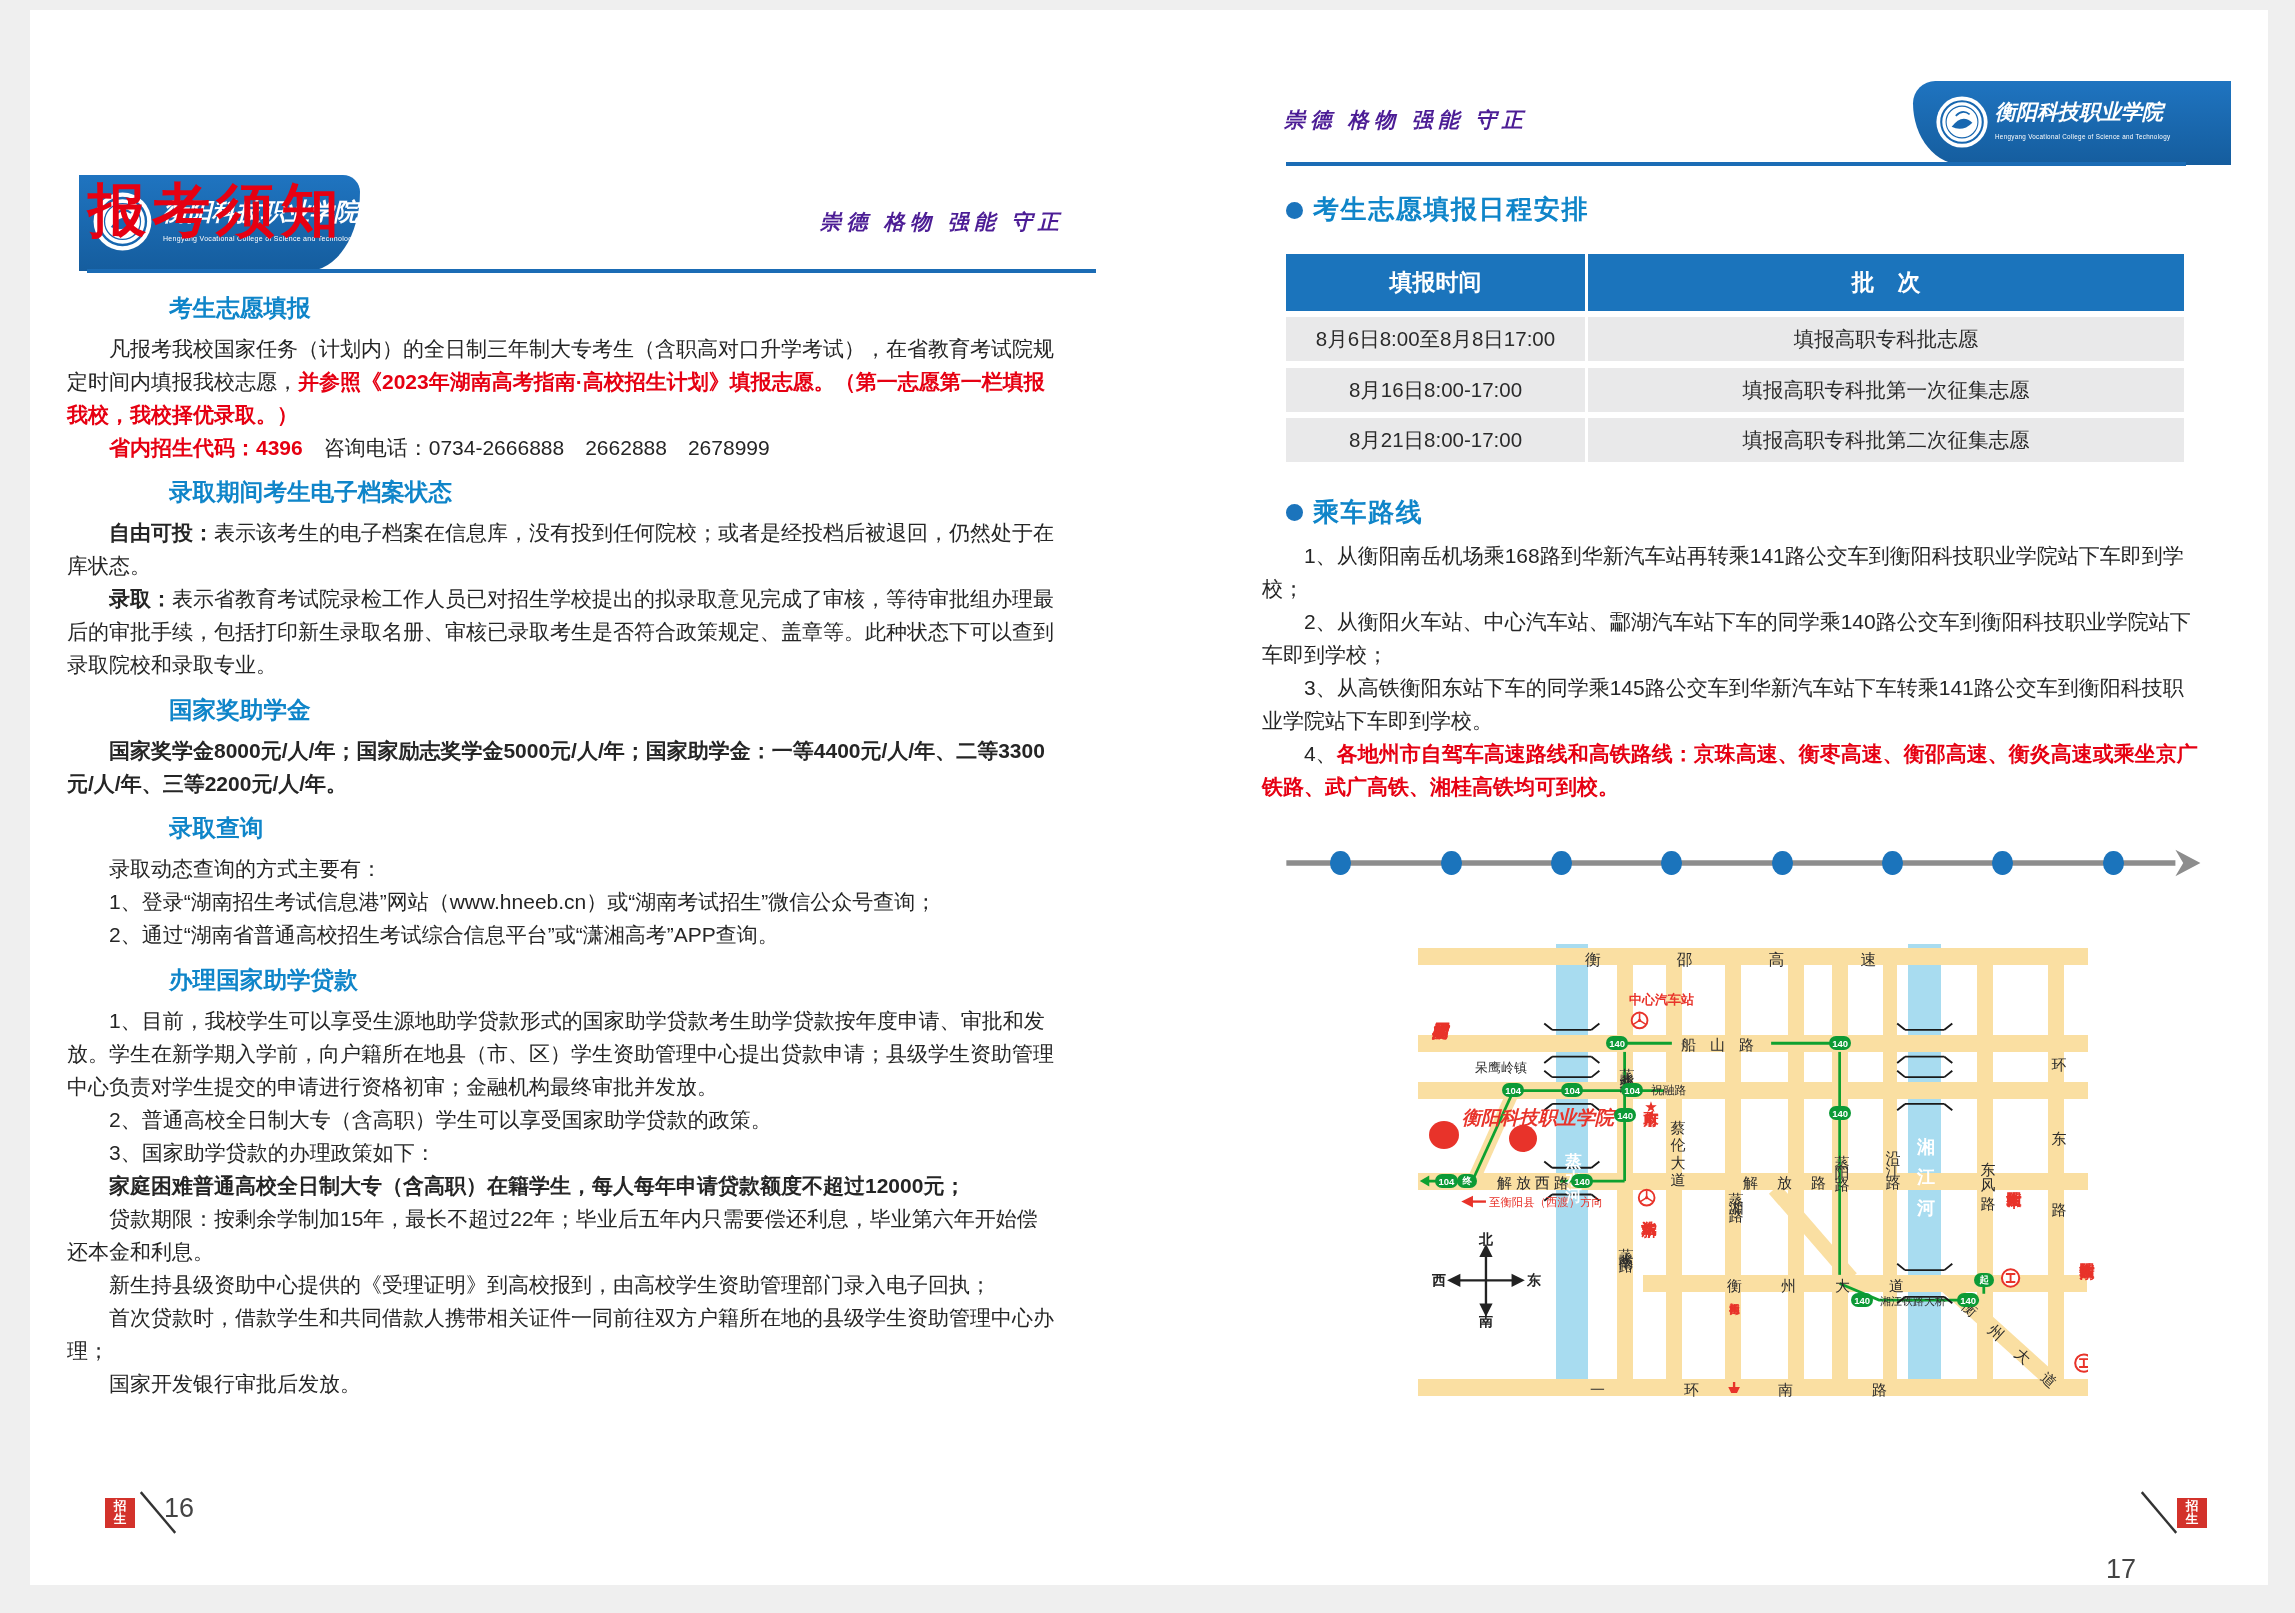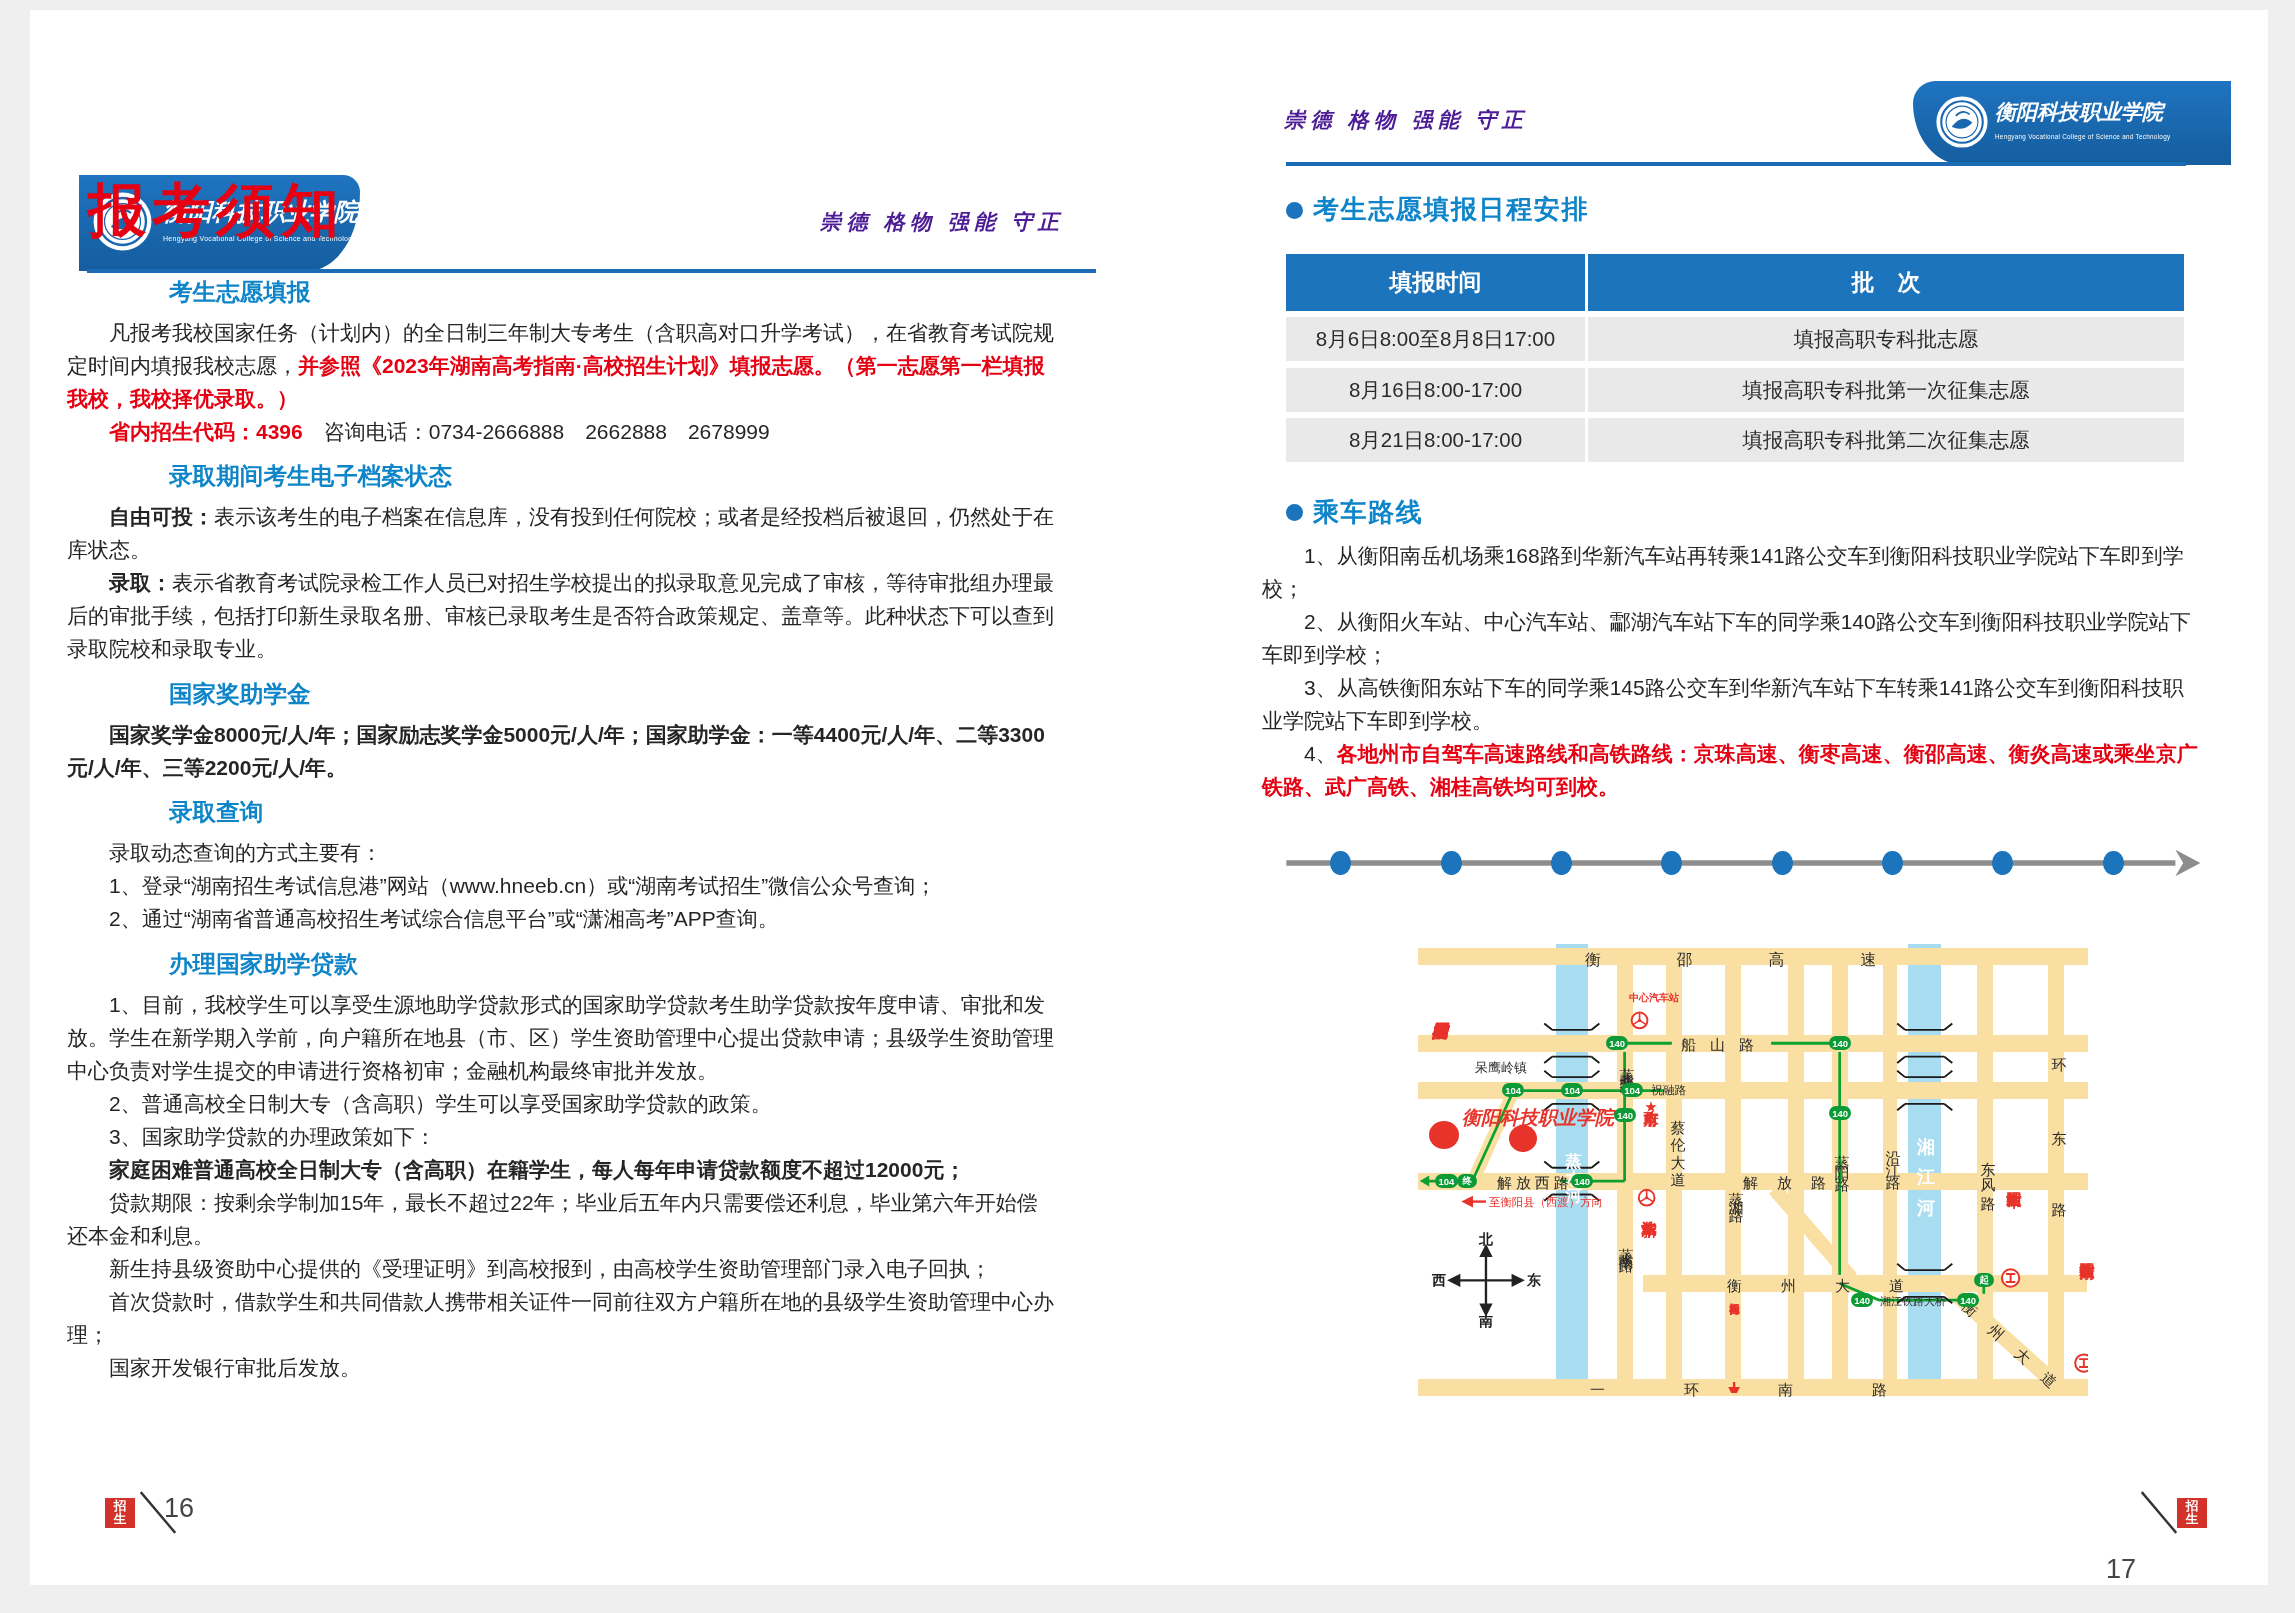--- a/index.html
+++ b/index.html
@@ -14,21 +14,21 @@
   .schoolname{color:#fff;font-family:"Liberation Serif","DejaVu Serif",serif;
               font-style:italic;font-weight:bold;white-space:nowrap;}
   .schoolen{color:#fff;font-size:7px;white-space:nowrap;letter-spacing:0.3px;}
   .motto{color:#4c1d95;font-family:"Liberation Serif","DejaVu Serif",serif;
          font-style:italic;font-weight:bold;font-size:21px;letter-spacing:5.5px;white-space:nowrap;}
   .blueline{background:#1b6cb5;height:3.9px;}
   
   .pagetitle{color:#e60012;font-size:58px;font-weight:bold;letter-spacing:6.3px;white-space:nowrap;}
   .flow{width:987px;}
   .flow h3{color:#0f85c9;font-size:23.6px;font-weight:bold;margin:12.6px 0 7.9px 102px;}
-  .flow h3:first-child{margin-top:0;}
+  .flow h3:first-child{margin-top:16px;}
   .flow p{font-size:21px;line-height:33px;margin:0;text-indent:2em;color:#252525;}
   .red{color:#e60012;}
   .bold{font-weight:bold;}
   
   .secdot{width:17.3px;height:17.3px;border-radius:50%;background:#1b74bc;}
   .sechead{color:#0f85c9;font-size:26px;font-weight:bold;letter-spacing:1.6px;white-space:nowrap;}
   .tbl{width:898px;}
   .tblhead{display:flex;height:57px;background:#1b74bc;color:#fff;font-size:23px;font-weight:bold;}
   .tblhead div{display:flex;align-items:center;justify-content:center;}
   .tc1{width:299px;border-right:3.2px solid #fff;}
@@ -276,21 +276,21 @@
 
     <div class="rlabel v" style="left:199px;top:112px;letter-spacing:3.2px">蒸水北路</div>
     <div class="rlabel v" style="left:198px;top:292px;letter-spacing:3.2px">蒸水南路</div>
     <div class="rlabel v" style="left:250px;top:164px;letter-spacing:17.3px">蔡伦大道</div>
     <div class="rlabel v" style="left:308px;top:236px;letter-spacing:7.9px">蒸湘路</div>
     <div class="rlabel v" style="left:414px;top:199px;letter-spacing:11px">蒸阳路</div>
     <div class="rlabel v" style="left:465px;top:194px;letter-spacing:12.6px">沿江路</div>
     <div class="rlabel v" style="left:560px;top:205px;letter-spacing:17.3px">东风路</div>
     <div class="rlabel v" style="left:631px;top:102px;letter-spacing:72px">环东路</div>
 
-    <div class="poi" style="left:211px;top:47px;font-size:10px">中心汽车站</div>
+    <div class="poi" style="left:211px;top:47px;font-size:13px">中心汽车站</div>
     <div class="poi v" style="left:223px;top:154px;font-size:15px">市政府★</div>
     <div class="poi v" style="left:221px;top:265px;font-size:15px">华新汽车站</div>
     <div class="poi v" style="left:586px;top:236px;font-size:15px">衡阳火车站</div>
     <div class="poi v" style="left:659px;top:307px;font-size:15px">高铁衡阳东站</div>
     <div class="poi calli" style="left:44px;top:161px;font-size:19px">衡阳科技职业学院</div>
     <div class="reddot" style="left:91px;top:181px;width:28px;height:27px"></div>
     <div class="poi v calli" style="left:11px;top:66px;font-size:15.8px">湖南交通工程学院</div>
     <div class="reddot" style="left:11px;top:177px;width:30px;height:28px"></div>
     <div class="rlabel" style="left:57px;top:115px;font-size:13px">呆鹰岭镇</div>
     <div class="poi" style="left:71px;top:251px;font-size:11.4px;font-weight:normal">至衡阳县（西渡）方向</div>

